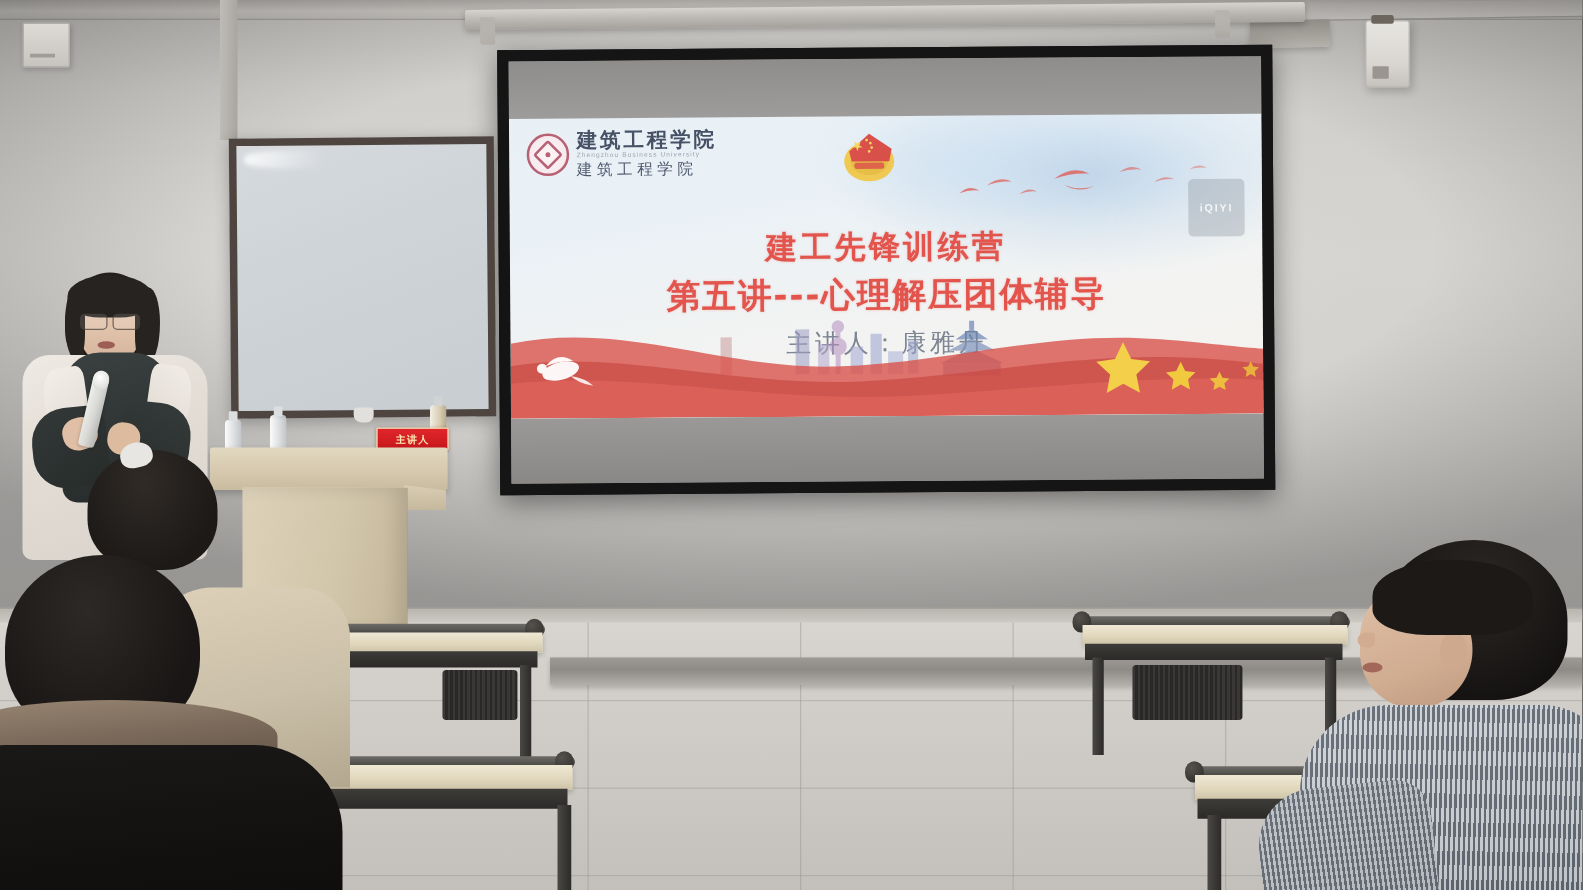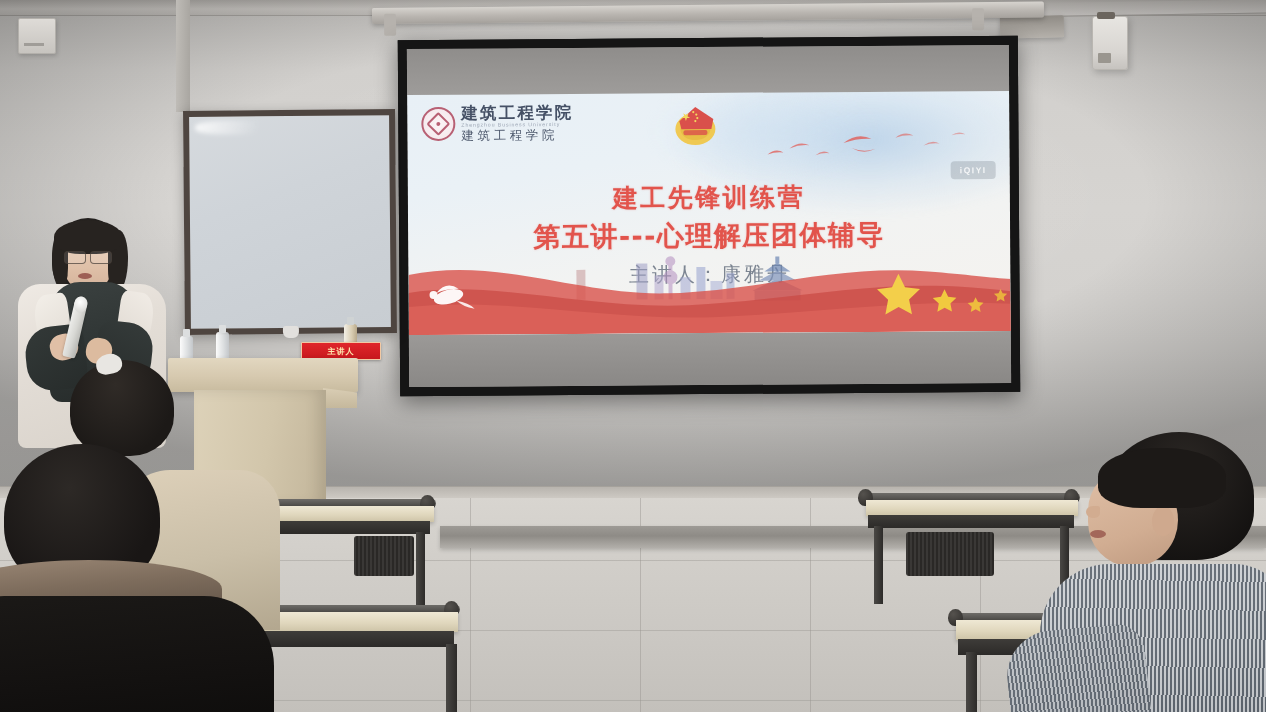--- a/index.html
+++ b/index.html
@@ -155,24 +155,24 @@
 
   
   .emblem {
     position: absolute; left: 262px; top: 6px; width: 52px; height: 48px;
     opacity: 0.88;
   }
 
   
   .watermark {
     position: absolute; right: 14px; top: 52px;
-    padding: 4px 9px; border-radius: 4px;
+    padding: 18px 9px; border-radius: 4px;
     background: rgba(120,128,138,0.30);
     color: rgba(255,255,255,0.82);
-    font-size: 8.5px; font-weight: 700; letter-spacing: 1.5px; margin-top: 18px;
+    font-size: 8.5px; font-weight: 700; letter-spacing: 1.5px;
   }
 
   
   .birds { position: absolute; right: 24px; top: 36px; width: 230px; height: 42px; opacity: 0.85; }
 
   
   .slide-title-1 {
     position: absolute; left: 0; right: 0; top: 88px; text-align: center;
     font-family: "DejaVu Sans", "Liberation Sans", sans-serif;
     font-size: 25px; font-weight: 700; color: #e2544c;
@@ -267,21 +267,21 @@
     position: absolute; left: 26px; top: 32px; width: 132px; height: 116px;
     background: linear-gradient(100deg,#ddd2b9 0%, #d2c6ab 55%, #c2b59a 100%);
     box-shadow: inset -8px 0 14px rgba(0,0,0,0.10);
   }
   .podium-side {
     position: absolute; left: 155px; top: 30px; width: 34px; height: 20px;
     background: linear-gradient(180deg,#d9cdb4,#c5b89c);
     clip-path: polygon(0 0, 100% 22%, 100% 100%, 0 100%);
   }
   .nameplate {
-    position: absolute; left: 133px; top: -16px; width: 80px; height: 18px;
+    position: absolute; left: 133px; top: -16px; width: 58px; height: 18px;
     background: linear-gradient(180deg,#e0262b 0%, #c7181d 100%);
     border: 1px solid #f2c9a4;
     border-radius: 1px;
     display: flex; align-items: center; justify-content: center;
     color: #ffe9b0; font-size: 8px; letter-spacing: 1px; font-weight: 700;
     box-shadow: 0 1px 3px rgba(0,0,0,0.3);
     font-family: "DejaVu Sans", sans-serif;
   }
   .bottle {
     position: absolute; width: 13px; height: 30px;

